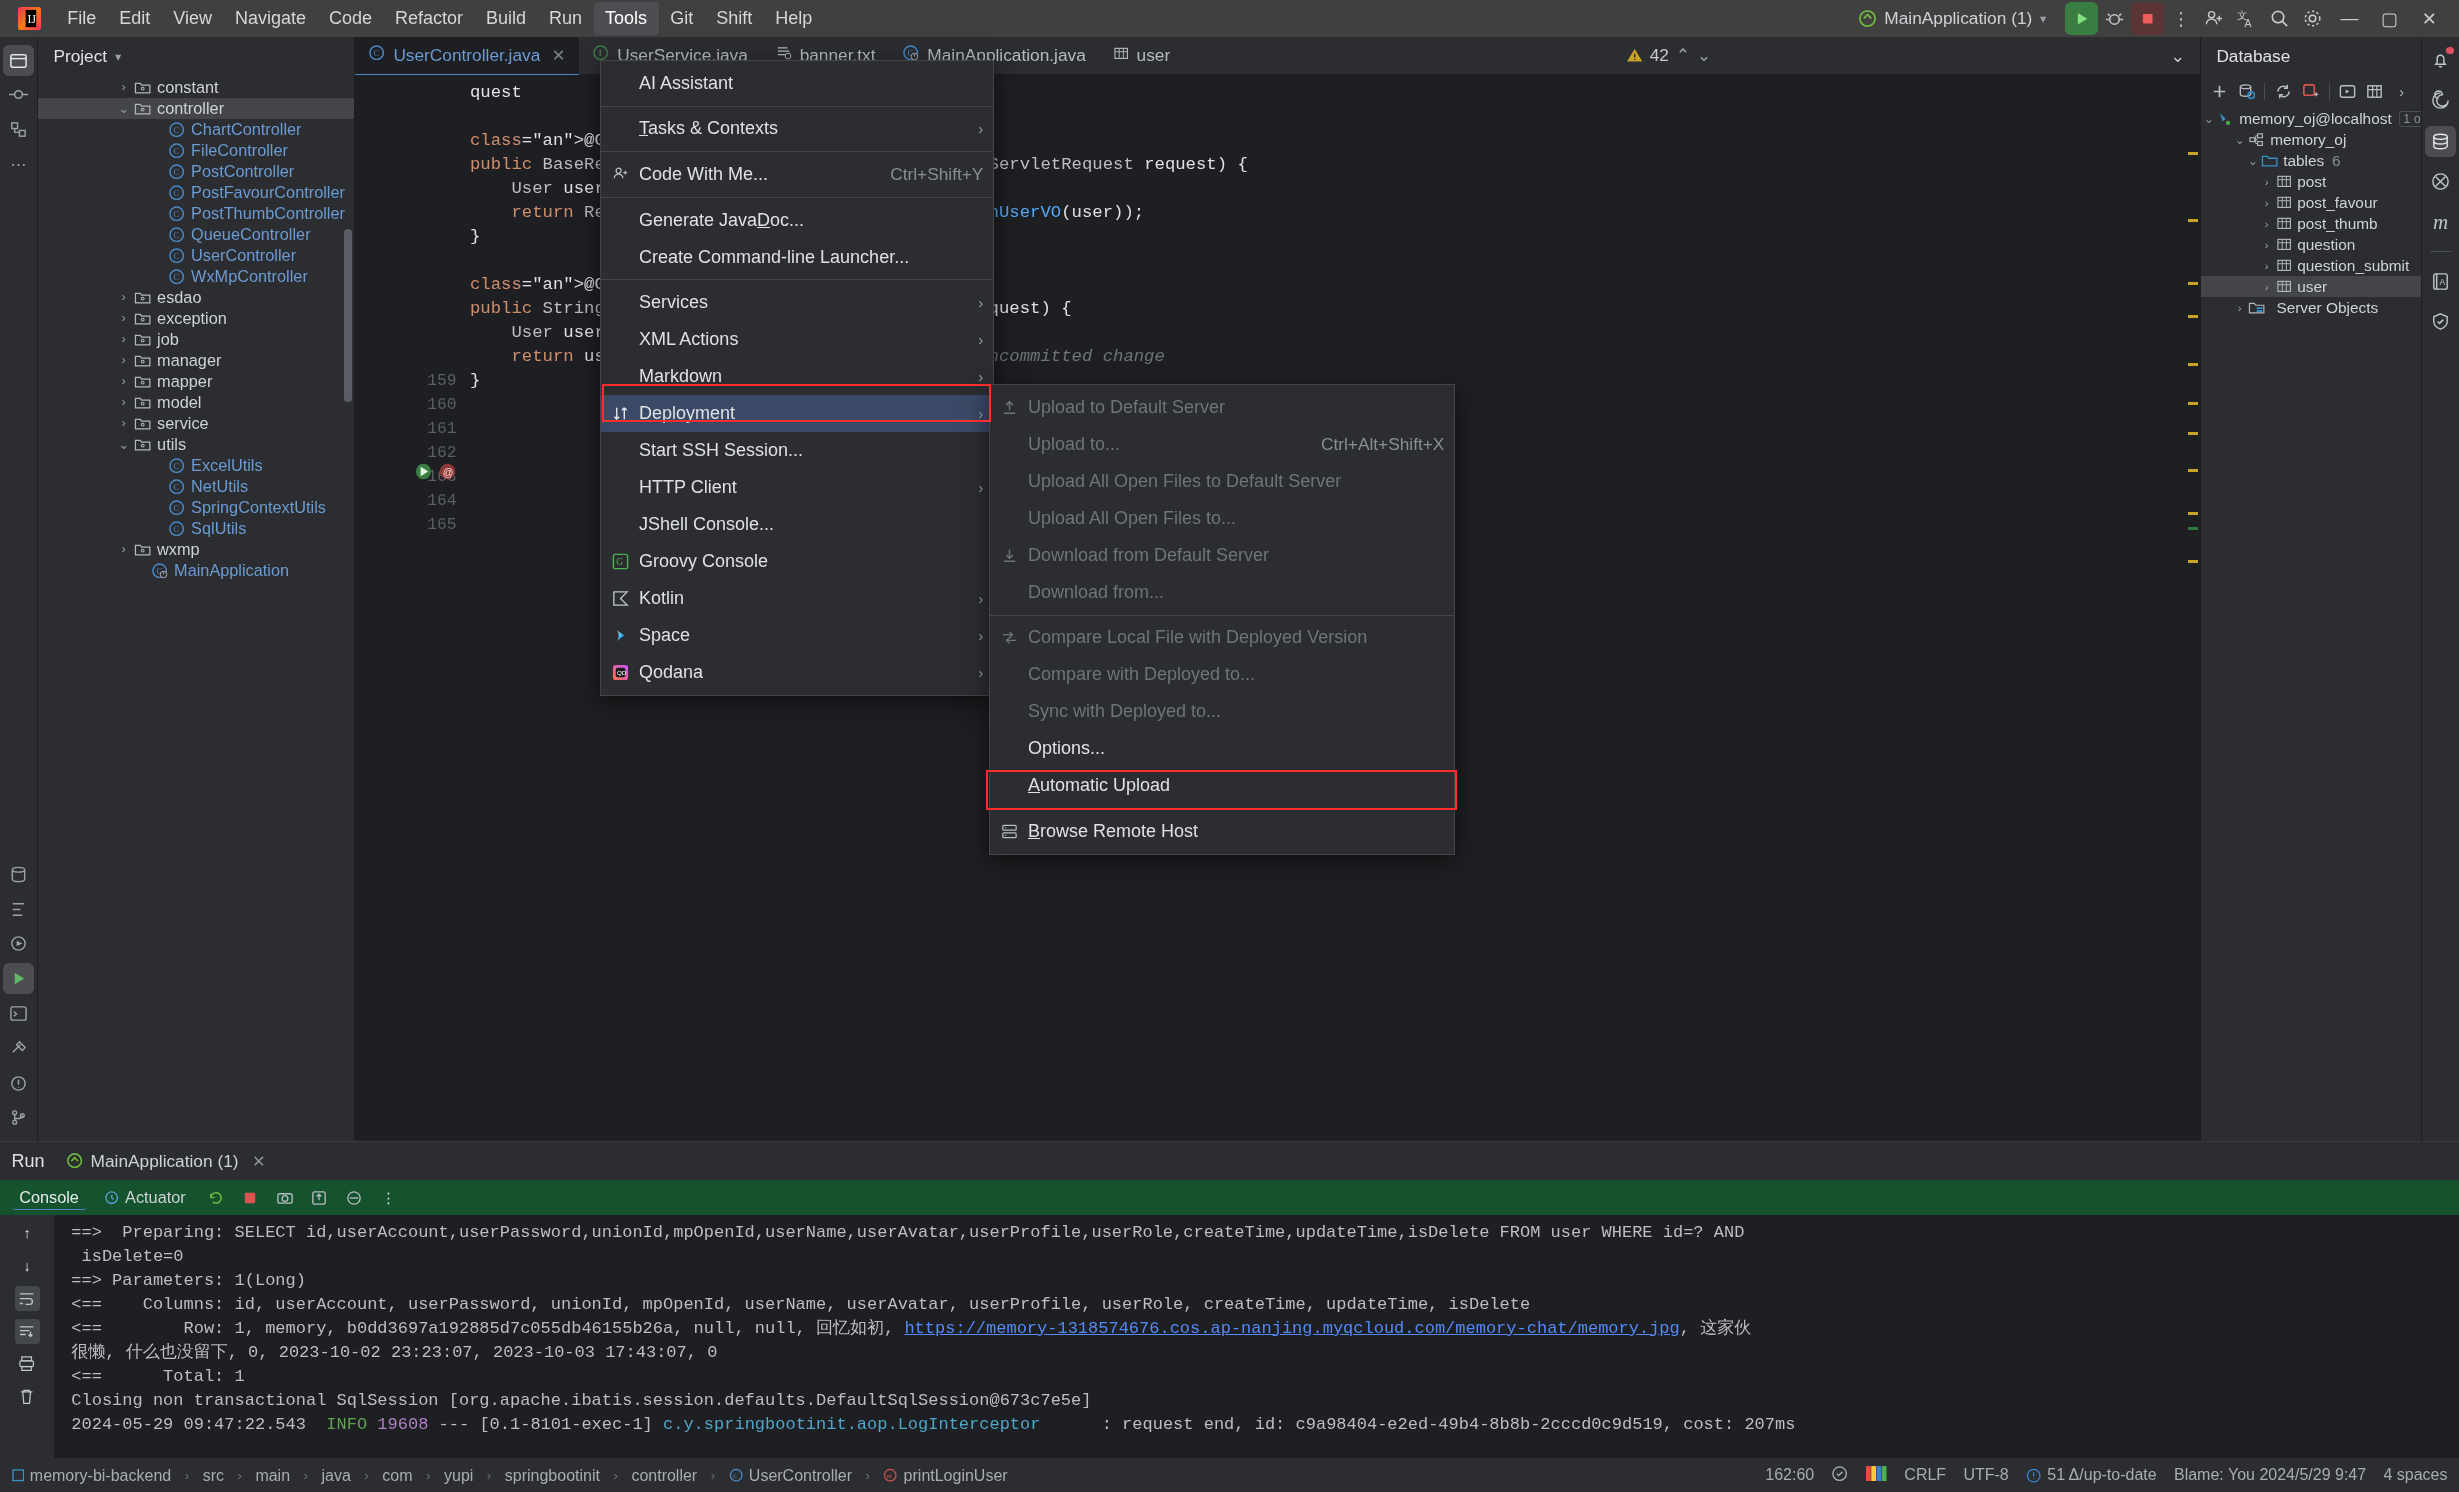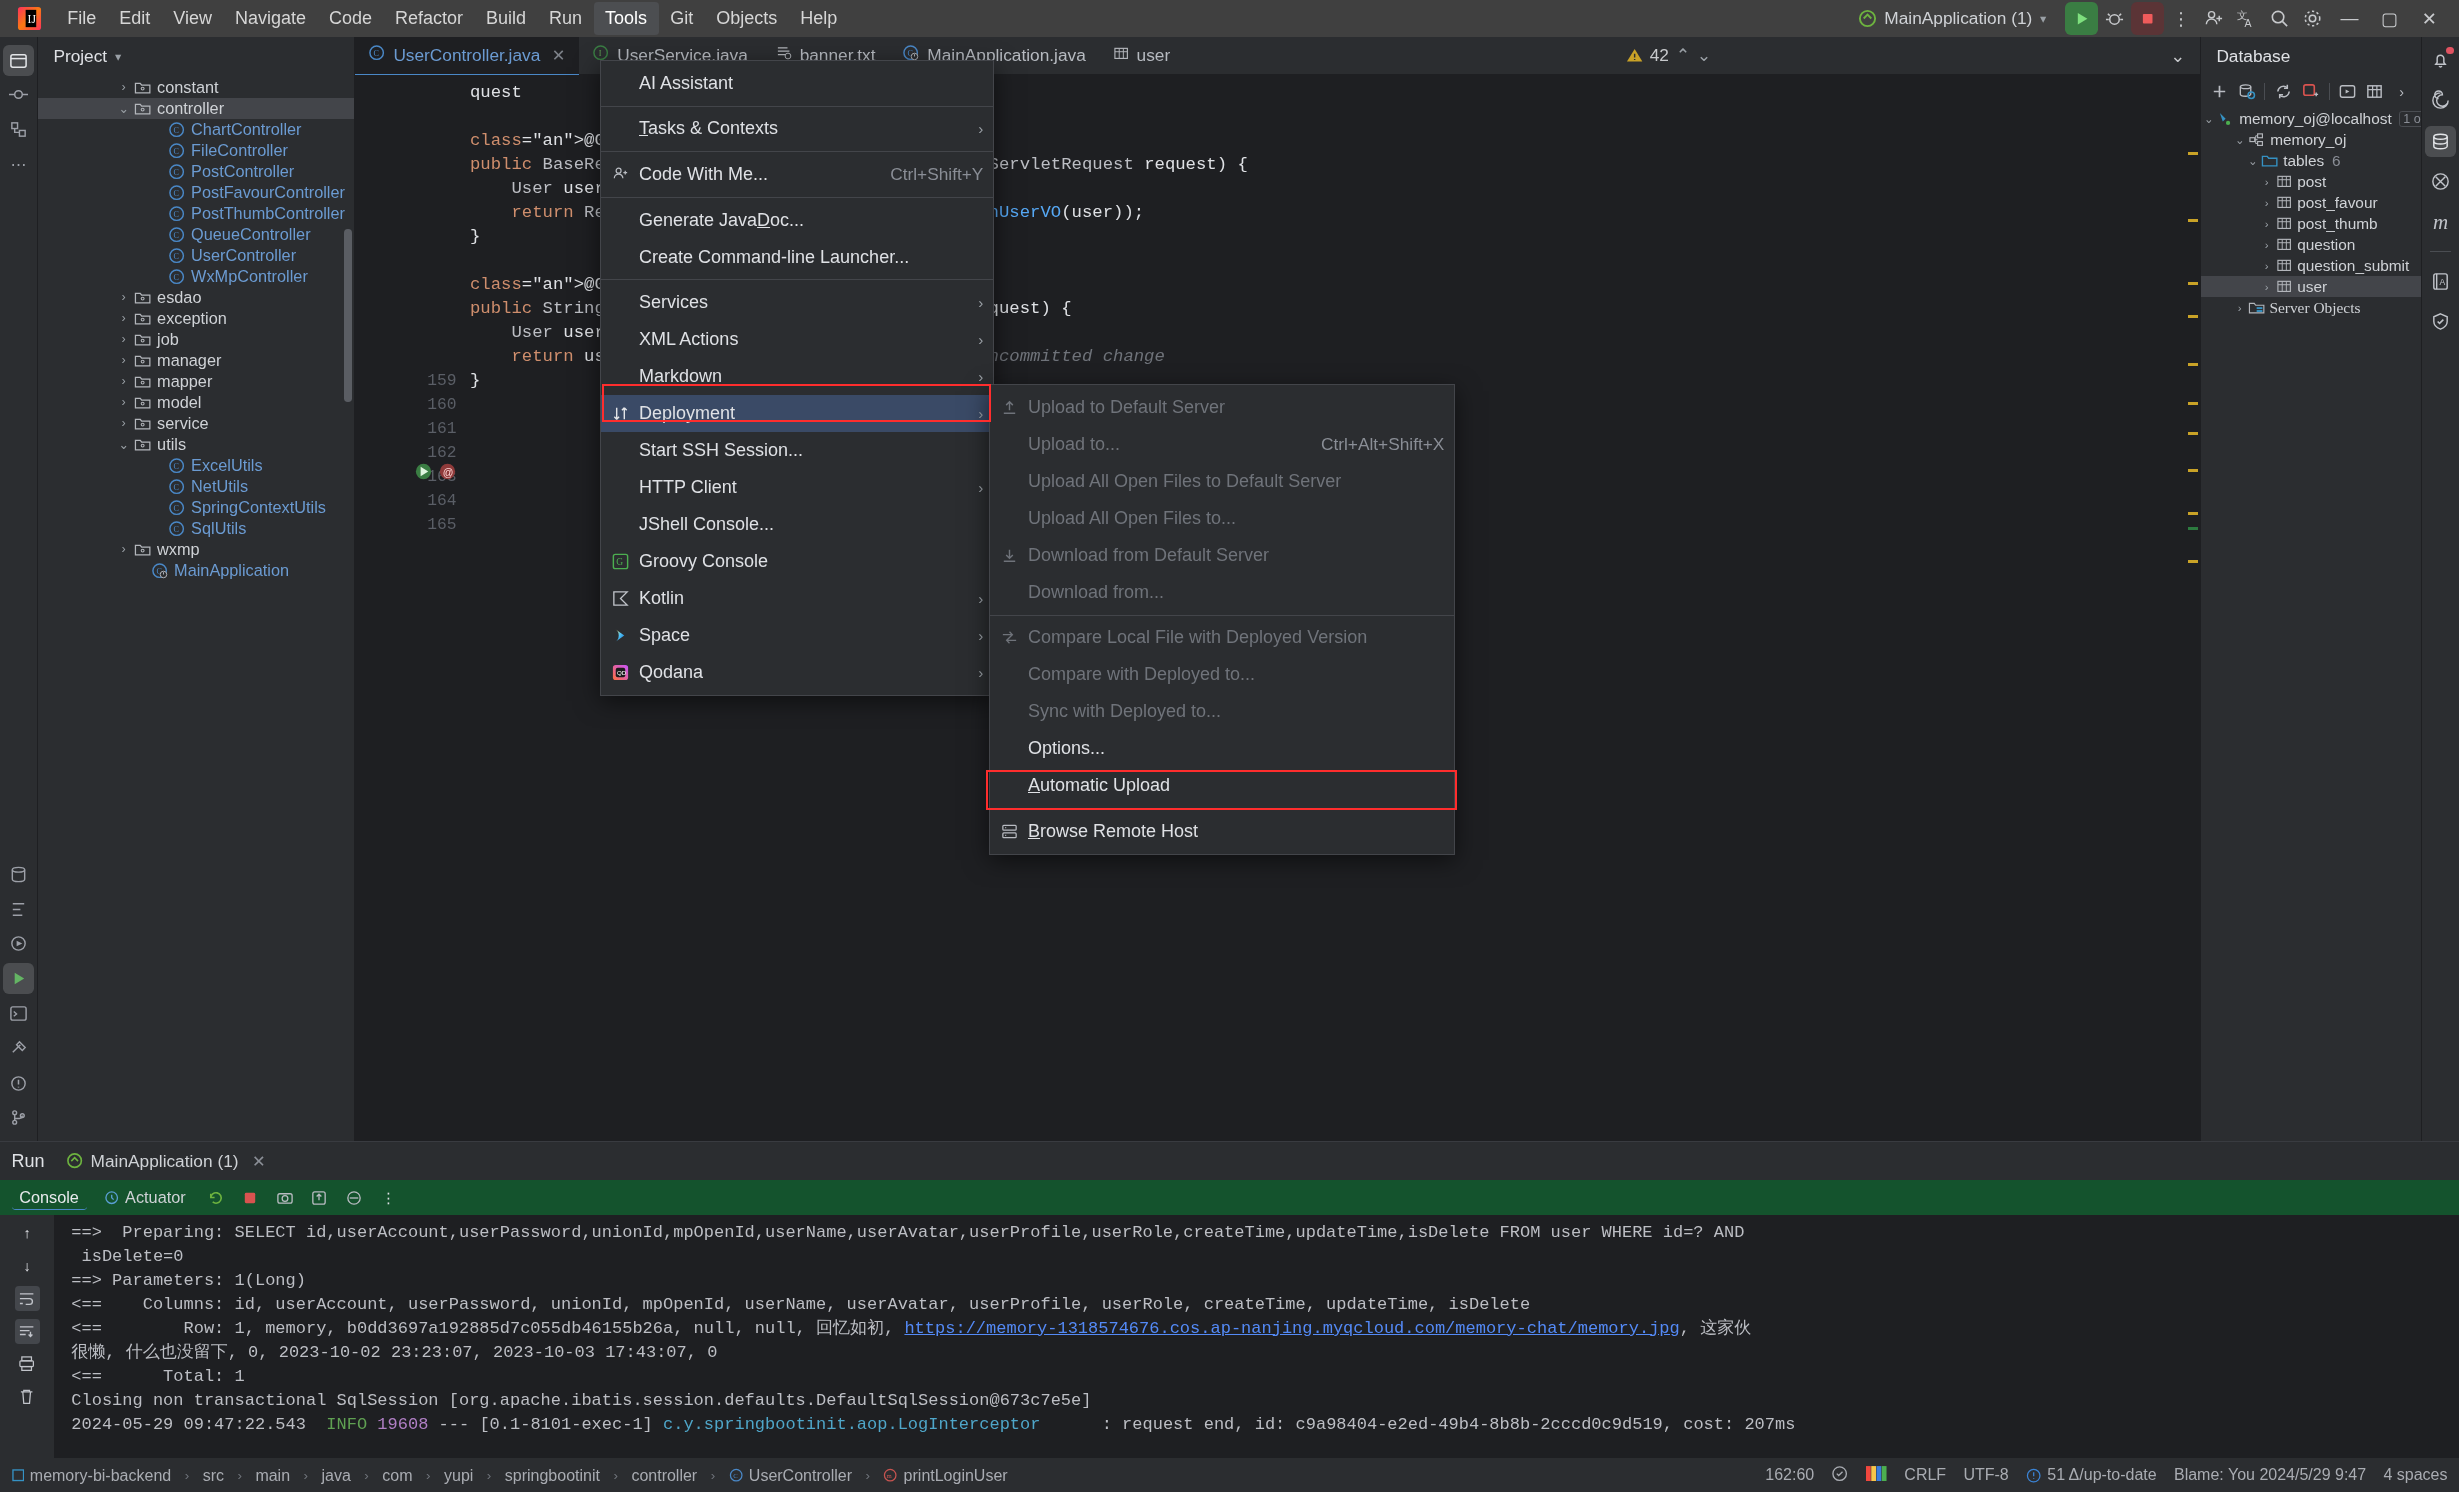--- a/index.html
+++ b/index.html
@@ -164,21 +164,21 @@
       <div class="menu-item">File</div>
       <div class="menu-item">Edit</div>
       <div class="menu-item">View</div>
       <div class="menu-item">Navigate</div>
       <div class="menu-item">Code</div>
       <div class="menu-item">Refactor</div>
       <div class="menu-item">Build</div>
       <div class="menu-item">Run</div>
       <div class="menu-item active">Tools</div>
       <div class="menu-item">Git</div>
-      <div class="menu-item">Objects</div>
+      <div class="menu-item">Shift</div>
       <div class="menu-item">Help</div>
     </div>
     <div class="title-spacer"></div>
 
     <div class="runcfg">
       <svg width="19" height="19" viewBox="0 0 20 20">
         <circle cx="10" cy="10" r="8" fill="none" stroke="#6db33f" stroke-width="2"></circle>
         <path d="M6 10 L10 6 L14 10" fill="none" stroke="#6db33f" stroke-width="2"></path>
       </svg>
       <span>MainApplication (1)</span>
@@ -827,21 +827,21 @@
           <div class="dbnode">
             <span style="display:inline-block;width:31px"></span>
             <span class="arrow">›</span>
             <span class="ico">
               <svg width="17.3" height="17.3" viewBox="0 0 18 18">
                 <path d="M1.5 4.5 h5 l1.5 2 h8.5 v8 h-15 z" fill="none" stroke="#b3b6bb" stroke-width="1.2"></path>
                 <rect x="9" y="8.5" width="6" height="2" fill="#3592c4"></rect>
                 <rect x="9" y="11.5" width="6" height="2" fill="#3592c4"></rect>
               </svg>
             </span>
-            <span style="margin-left:3px;font-family:Liberation Serif, serif;">Server Objects</span>
+            <span style="margin-left:10px;">Server Objects</span>
           </div>
         </div>
     </div>
 
     <div class="rail-right">
       <div class="rail-btn" style="position:relative;">
         <svg width="21" height="21" viewBox="0 0 22 22">
             <path d="M6 15 h10 l-1.5 -2 v-4 a3.5 3.5 0 0 0 -7 0 v4 z" fill="none" stroke="#c1c4ca" stroke-width="1.5"></path>
             <path d="M9.5 17 a1.8 1.8 0 0 0 3 0" fill="none" stroke="#c1c4ca" stroke-width="1.5"></path>
           </svg>

